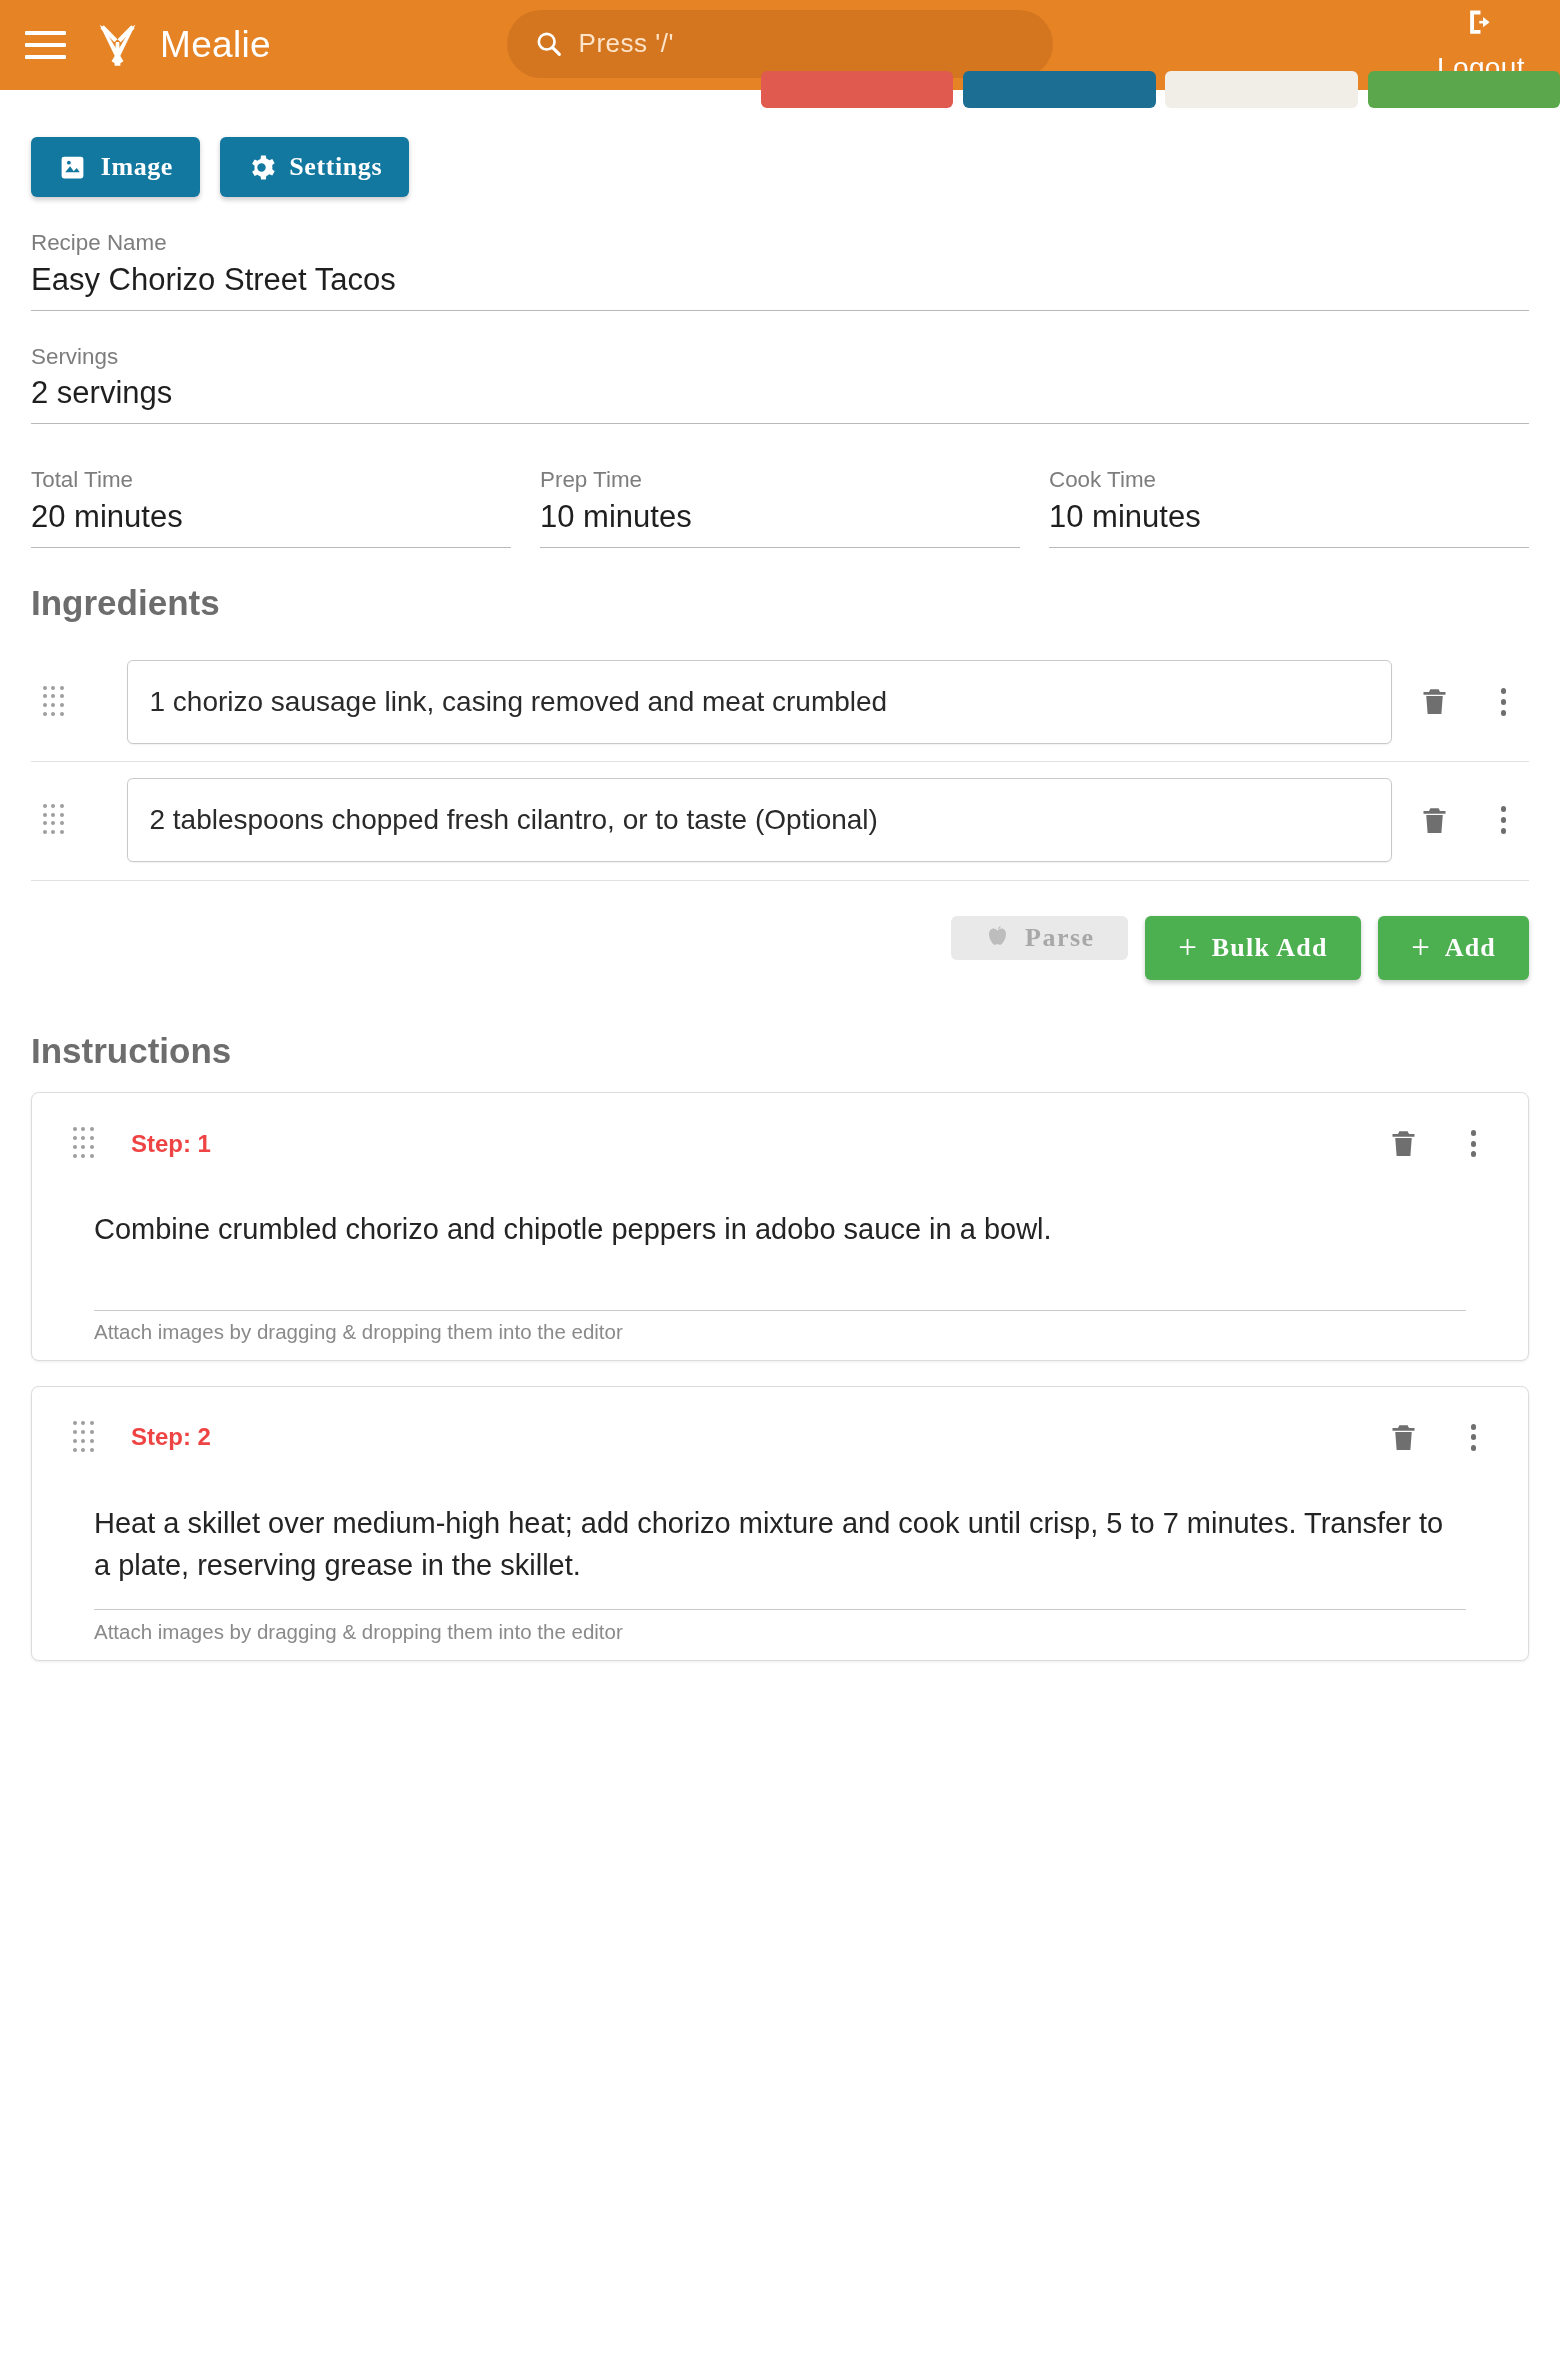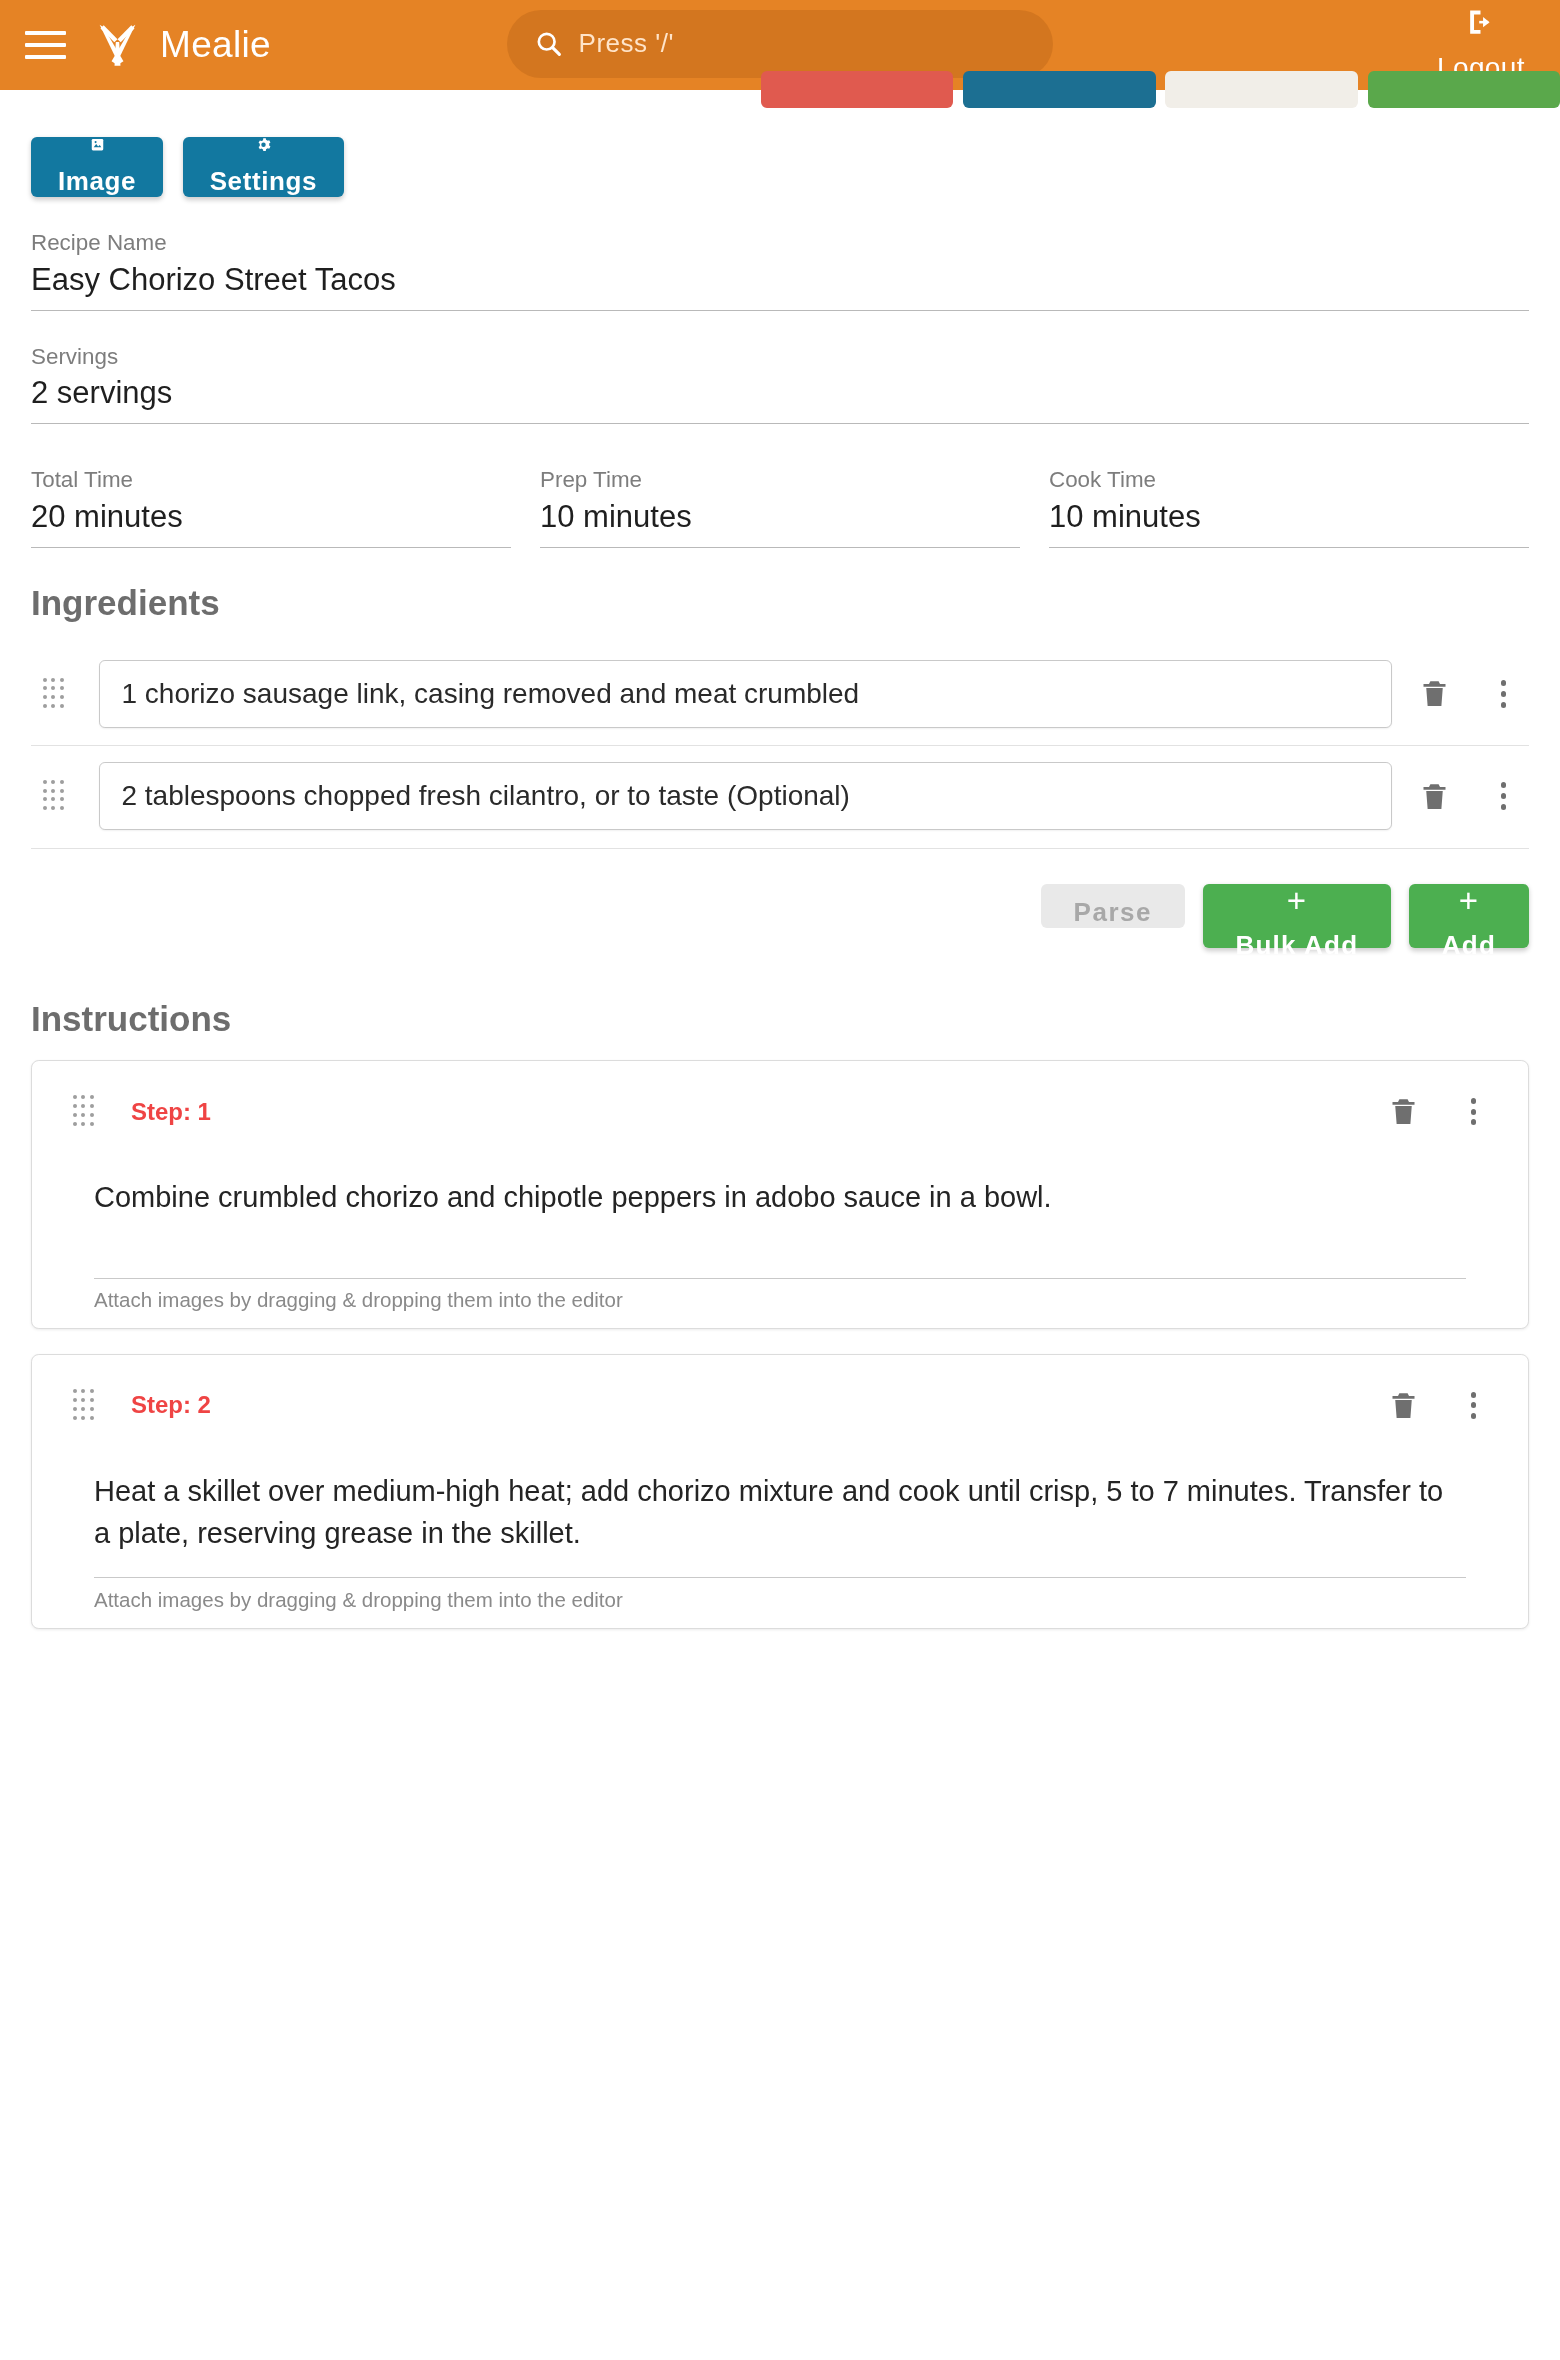--- a/index.html
+++ b/index.html
@@ -95,23 +95,22 @@
     gap: 19.5px;
     padding-top: 47px;
   }
   .btn {
     display: inline-flex;
     align-items: center;
     gap: 13.7px;
     border: none;
     border-radius: 5.9px;
     cursor: pointer;
-    font-family: Liberation Sans, sans-serif;
+    font-family: Liberation Serif, serif;
     color: #fff;
-    flex-direction: column;
   }
   .btn-teal {
     background: #1278a0;
     padding: 0 27px;
     height: 60px;
     font-size: 26px;
     font-weight: 700;
     letter-spacing: 0.6px;
     box-shadow: 0 2.9px 4.9px rgba(0,0,0,.2);
   }
@@ -171,31 +170,32 @@
     grid-template-columns: repeat(3, 5.9px);
     grid-template-rows: repeat(4, 5.9px);
     gap: 2.9px;
     cursor: grab;
     margin-left: 11.7px;
     margin-right: 11.7px;
   }
   .drag-dots i { display: block; width: 3.9px; height: 3.9px; background: #9e9e9e; border-radius: 50%; }
   .ing-input {
     flex: 1 1 auto;
-    height: 68px;
+    height: 84px;
     border: 1px solid #c9c9c9;
     border-radius: 5.9px;
     background: #fff;
     display: flex;
     align-items: center;
     padding: 0 21.5px;
     font-size: 28px;
     color: #2a2a2a;
     box-shadow: 0 1px 2px rgba(0,0,0,.06);
     cursor: text;
+    margin-left: 28px;
   }
   .icon-btn {
     width: 51px; height: 51px;
     display: flex; align-items: center; justify-content: center;
     cursor: pointer;
   }
   .kebab {
     display: flex; flex-direction: column; gap: 4.9px; align-items: center;
   }
   .kebab i { width: 5.9px; height: 5.9px; background: #6f6f6f; border-radius: 50%; display: block; }

